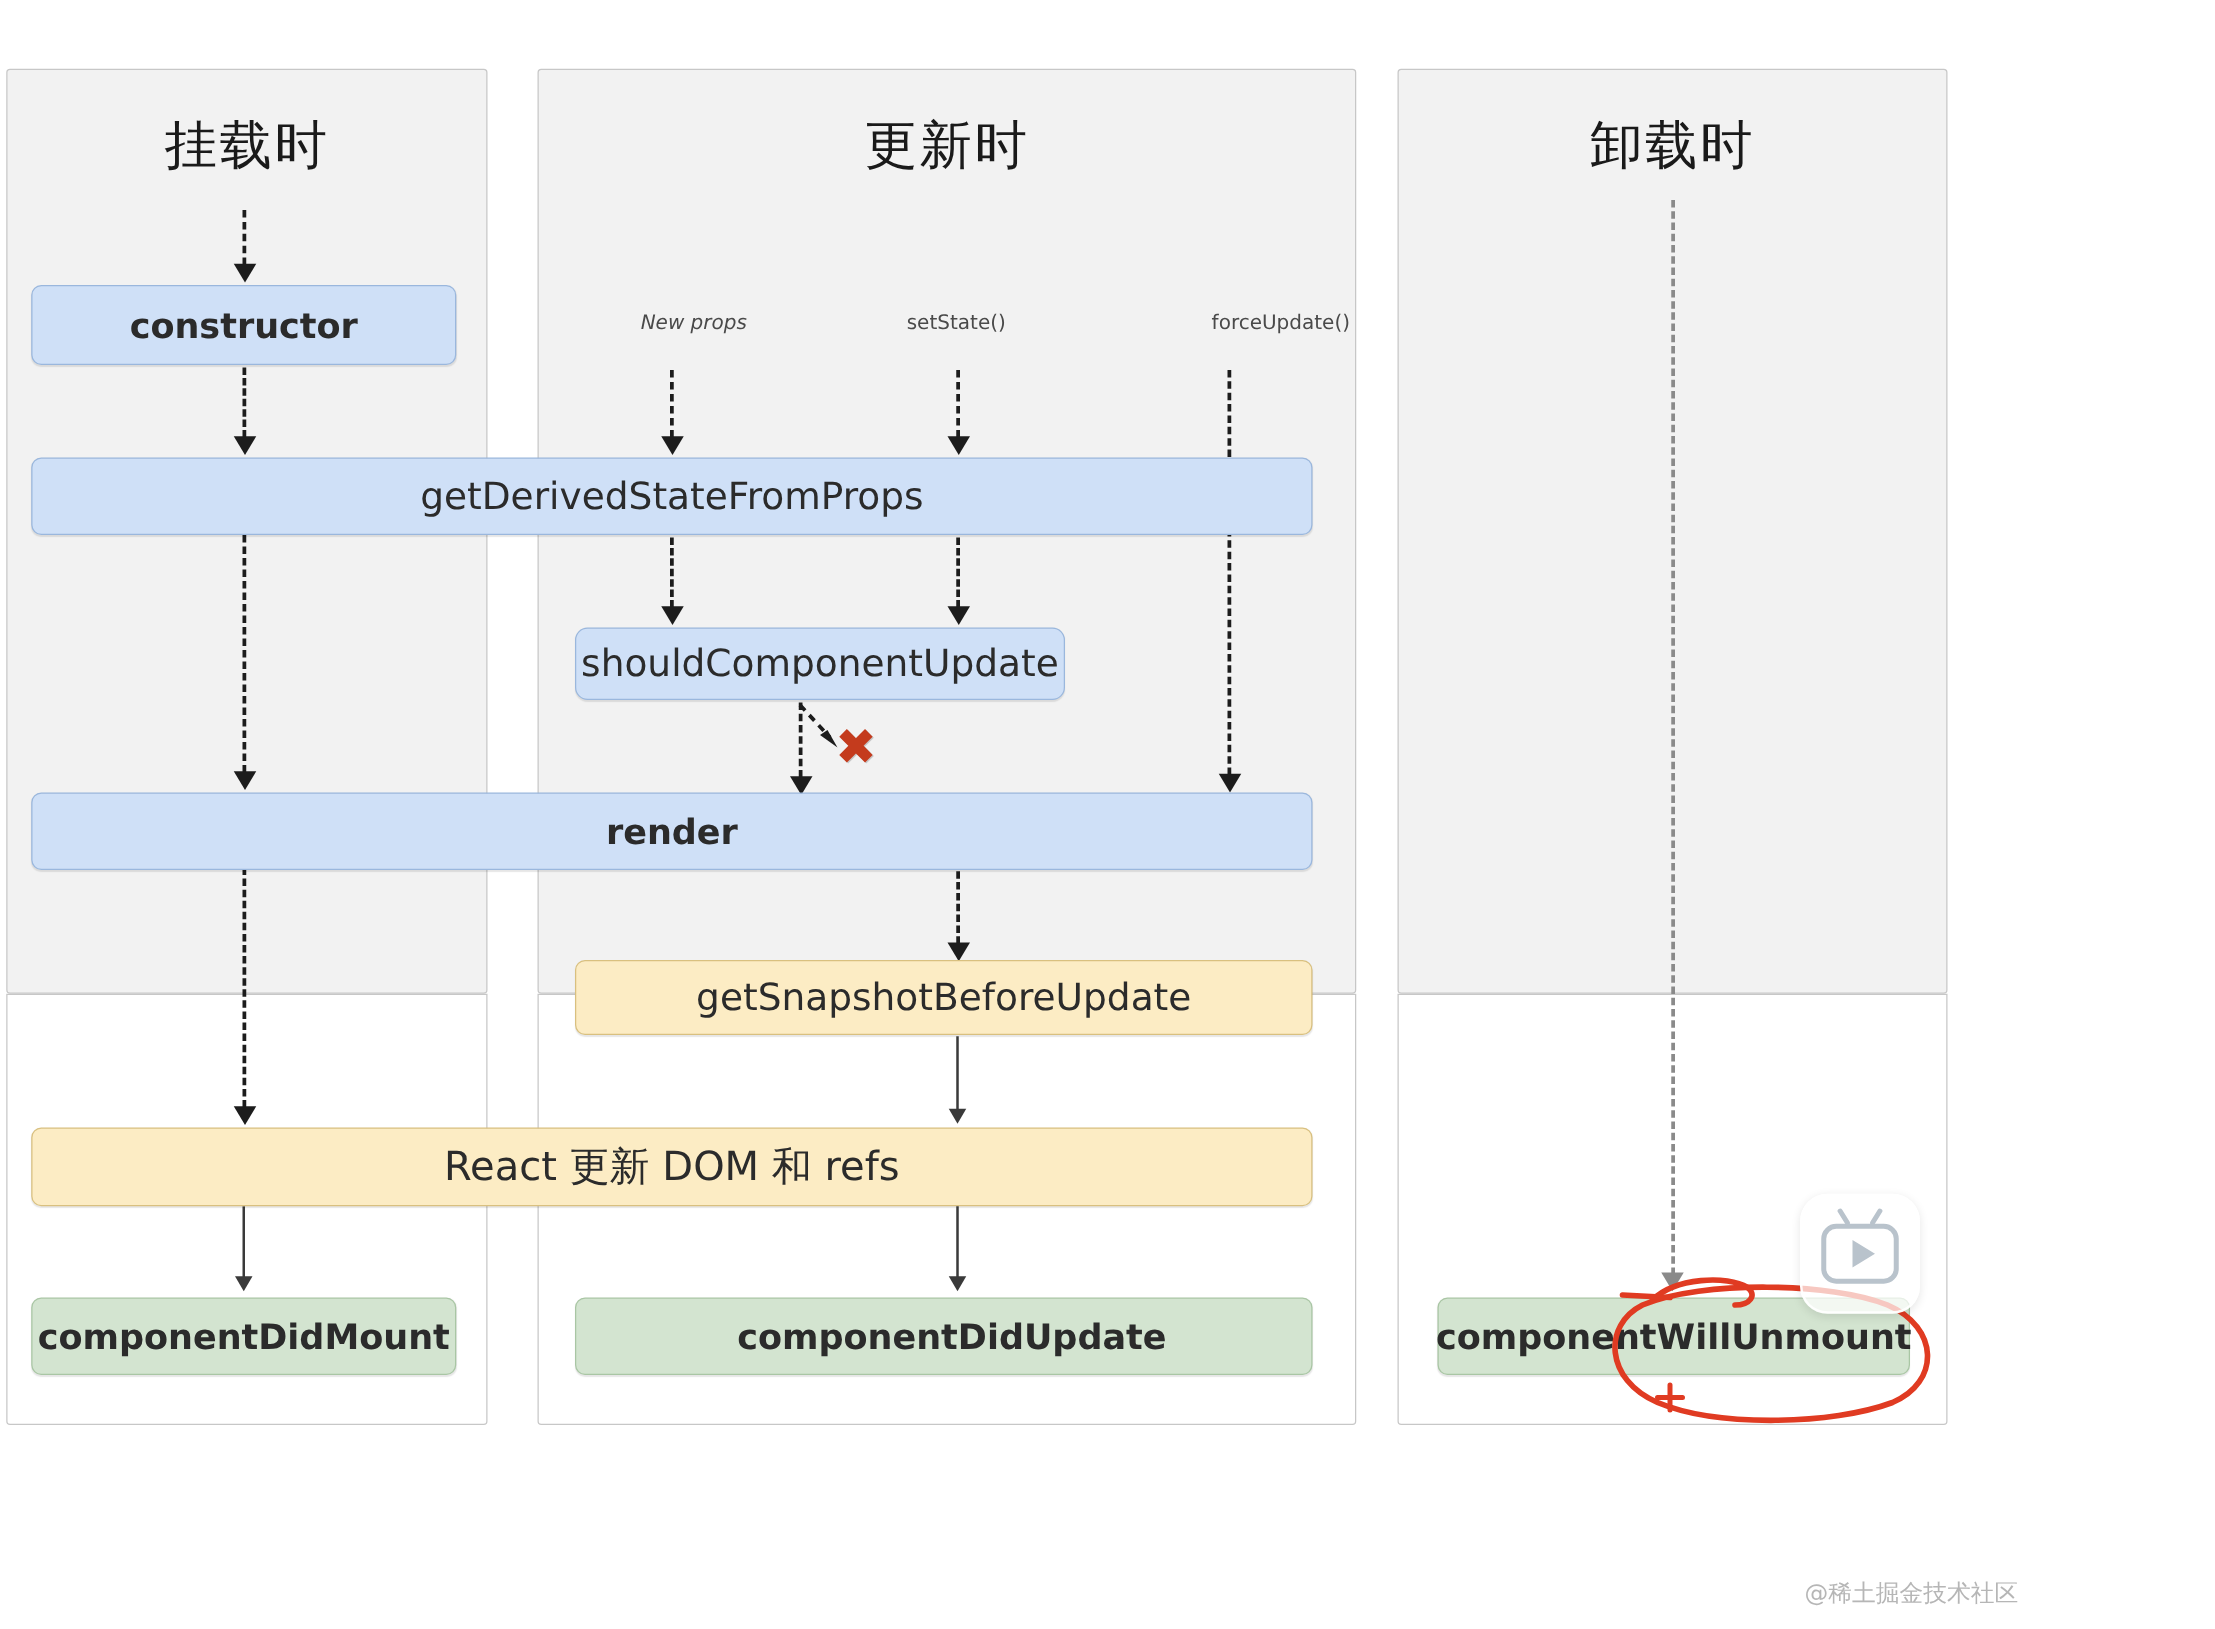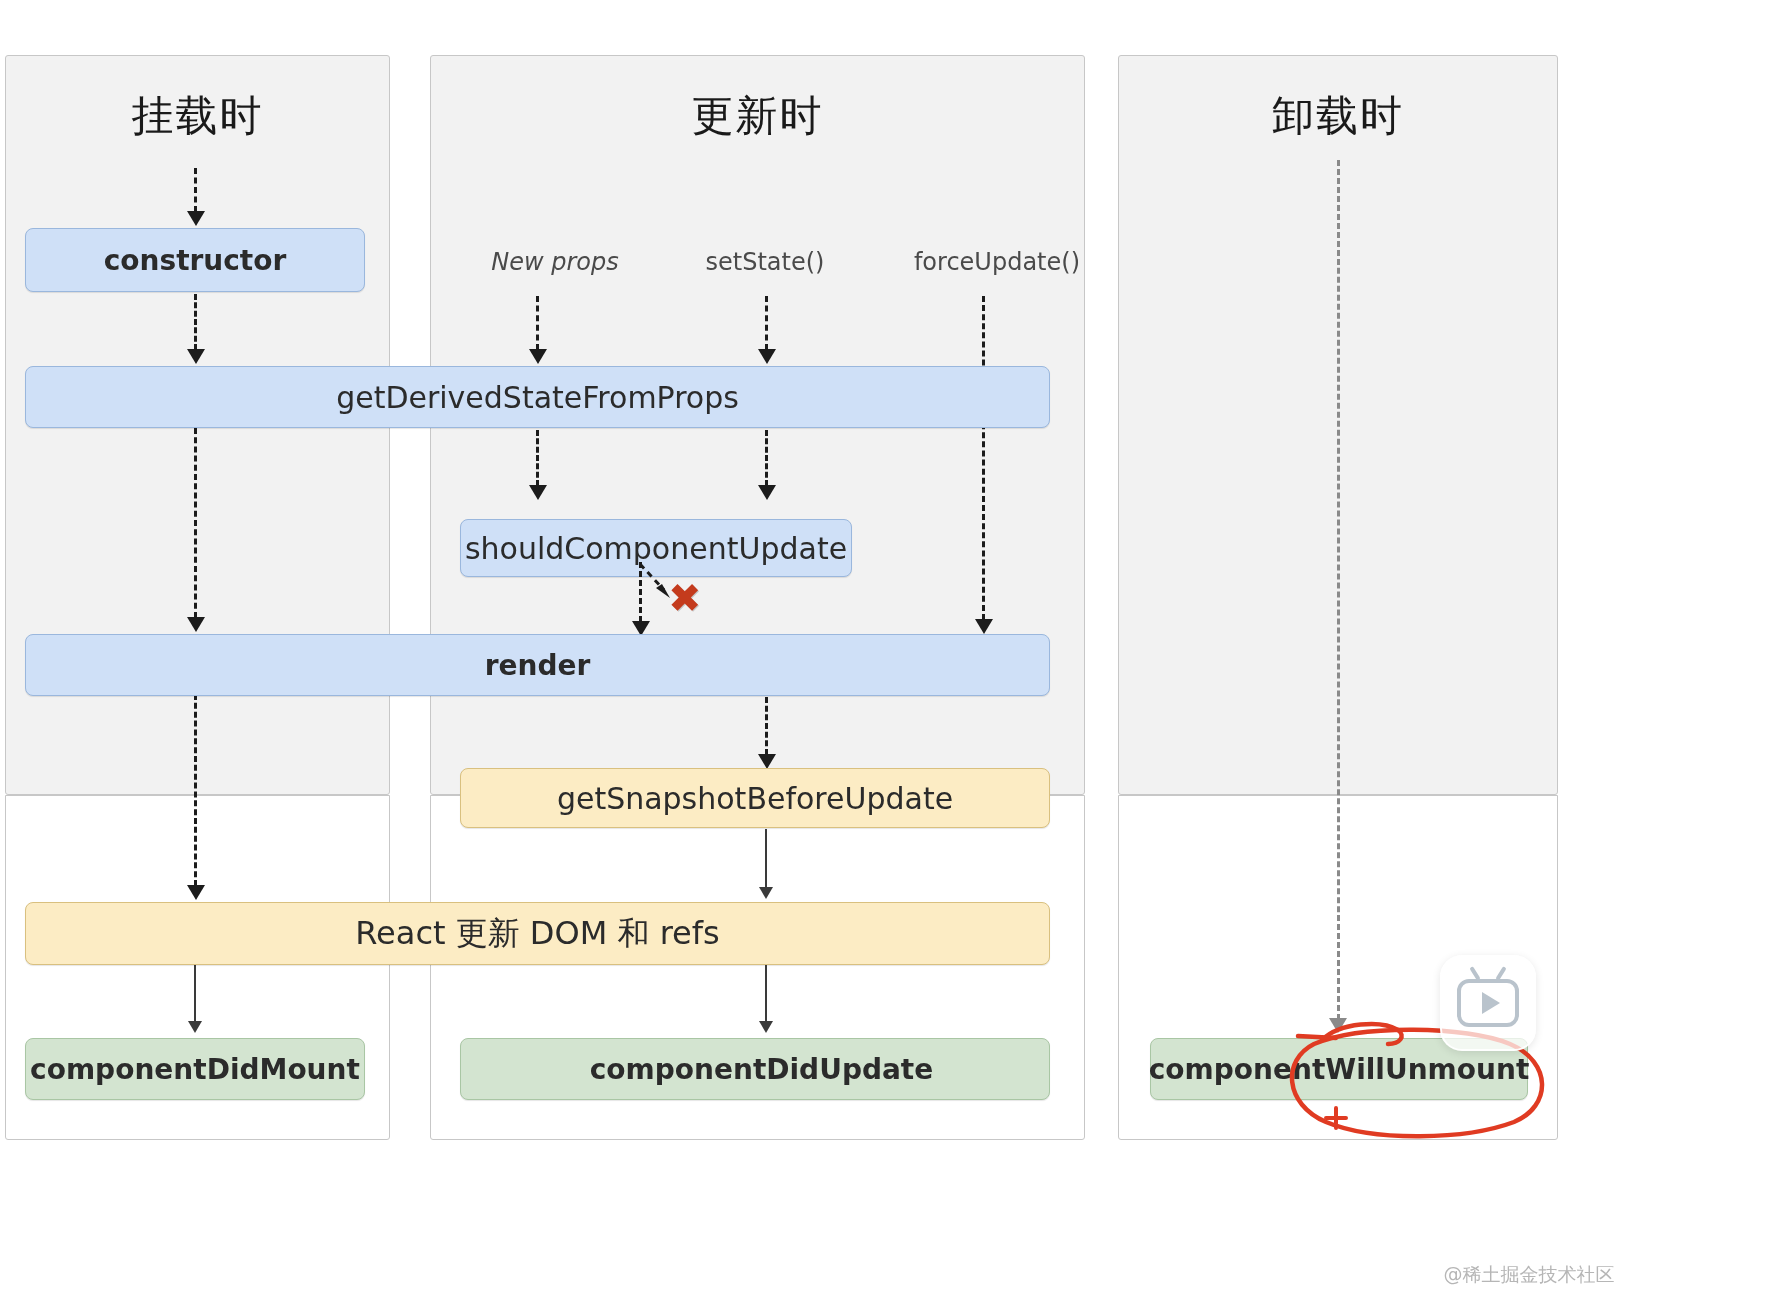--- a/index.html
+++ b/index.html
@@ -56,21 +56,21 @@
   }
   .lbox.blue   { background: #cfe0f7; border: 1px solid #9ab7dd; }
   .lbox.yellow { background: #fcecc4; border: 1px solid #d9c07f; }
   .lbox.green  { background: #d3e4d0; border: 1px solid #a9c6a4; }
   .lbox.bold   { font-weight: 700; font-size: 28px; }
   .lbox.italic { font-size: 32px; }
 
   
   .trigger {
     position: absolute;
-    font-size: 24px;
+    font-size: 16px;
     color: #4a4a4a;
     text-align: center;
     white-space: nowrap;
     font-family: "DejaVu Sans", "Liberation Sans", sans-serif;
   }
   .trigger.italic { font-style: italic; }
 
   
   .conn { position: absolute; }
   .conn .line-d {
@@ -224,21 +224,21 @@
 
   <div class="conn" style="left:536px; top:430px; width:3px; height:72px;">
     <div class="line-d" style="height:56px;"></div>
     <div class="arrowhead" style="left:-7px; top:55px;"></div>
   </div>
   <div class="conn" style="left:765px; top:430px; width:3px; height:72px;">
     <div class="line-d" style="height:56px;"></div>
     <div class="arrowhead" style="left:-7px; top:55px;"></div>
   </div>
 
-  <div class="lbox blue" style="left:460px; top:519px; width:392px; height:58px;">shouldComponentUpdate</div>
+  <div class="lbox blue" style="left:460px; top:502px; width:392px; height:58px;border-radius:10px;">shouldComponentUpdate</div>
 
   <div class="conn" style="left:639px; top:562px; width:3px; height:76px;">
     <div class="line-d" style="height:60px;"></div>
     <div class="arrowhead" style="left:-7px; top:59px;"></div>
   </div>
 
   <svg class="conn" style="left:630px; top:560px; width:60px; height:60px;" viewBox="0 0 60 60">
     <line x1="10" y1="4" x2="34" y2="30" stroke="#1c1c1c" stroke-width="3" stroke-dasharray="6,5"></line>
     <polygon points="40,38 26,28 32,24" fill="#1c1c1c"></polygon>
   </svg>

